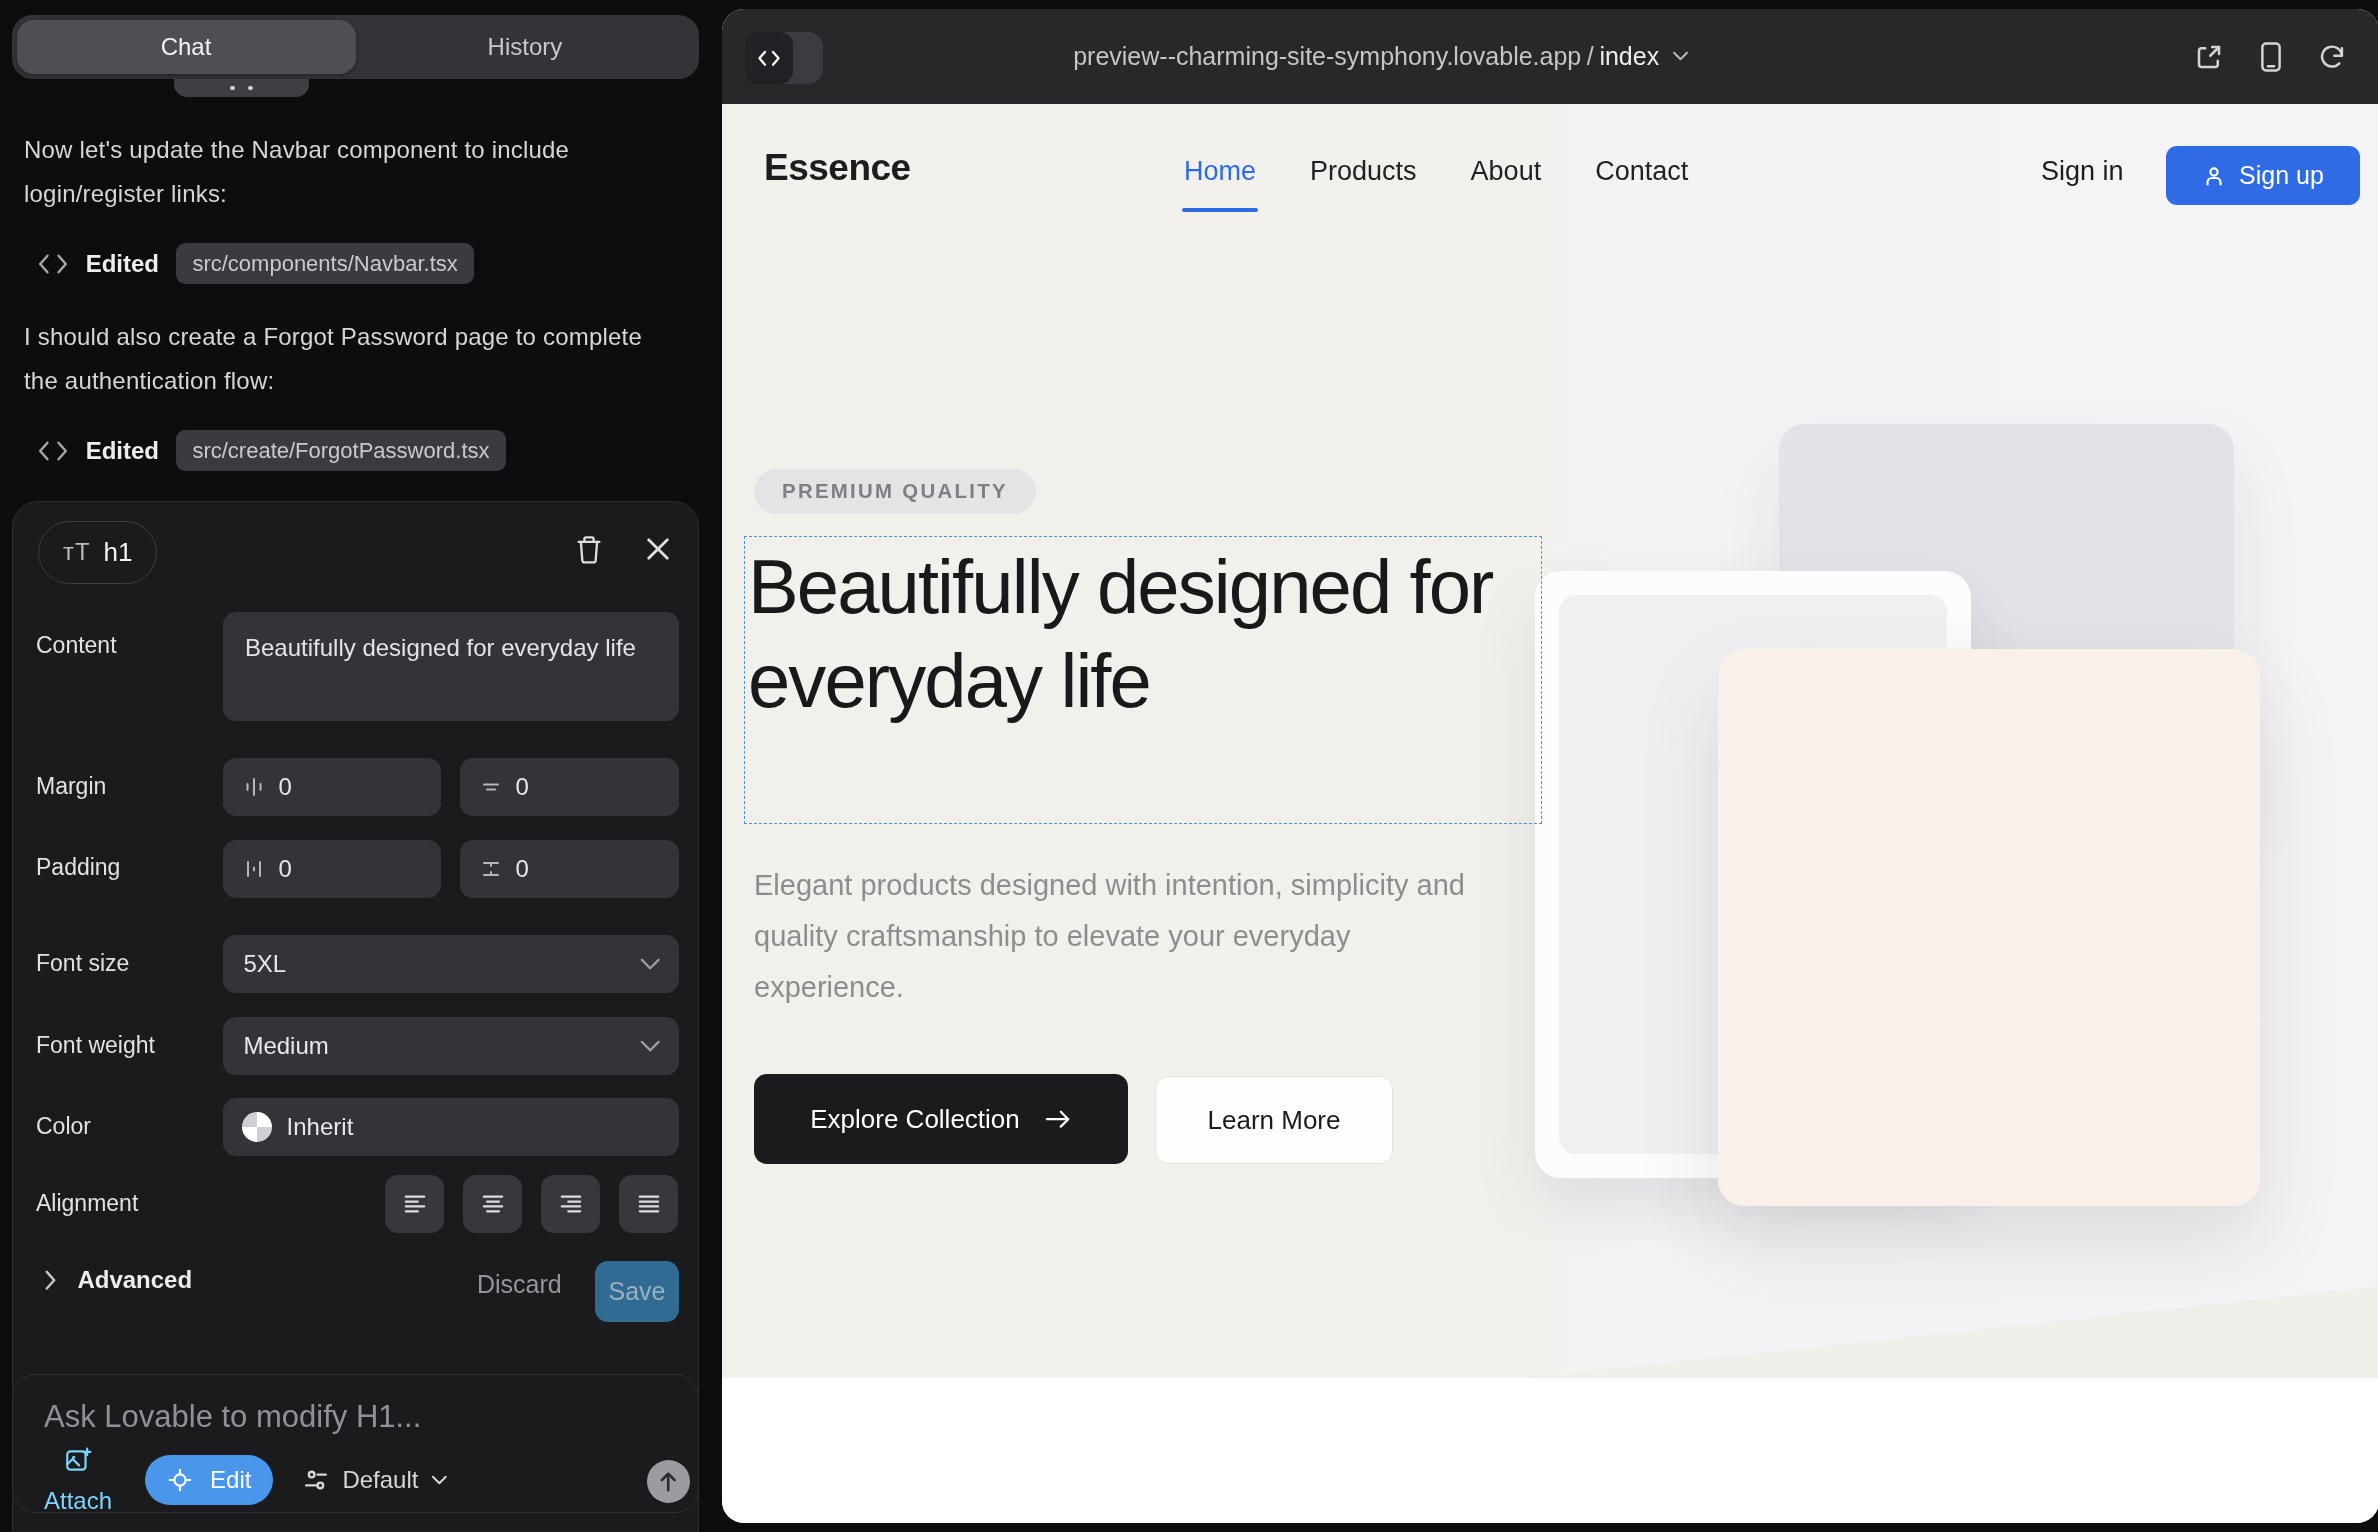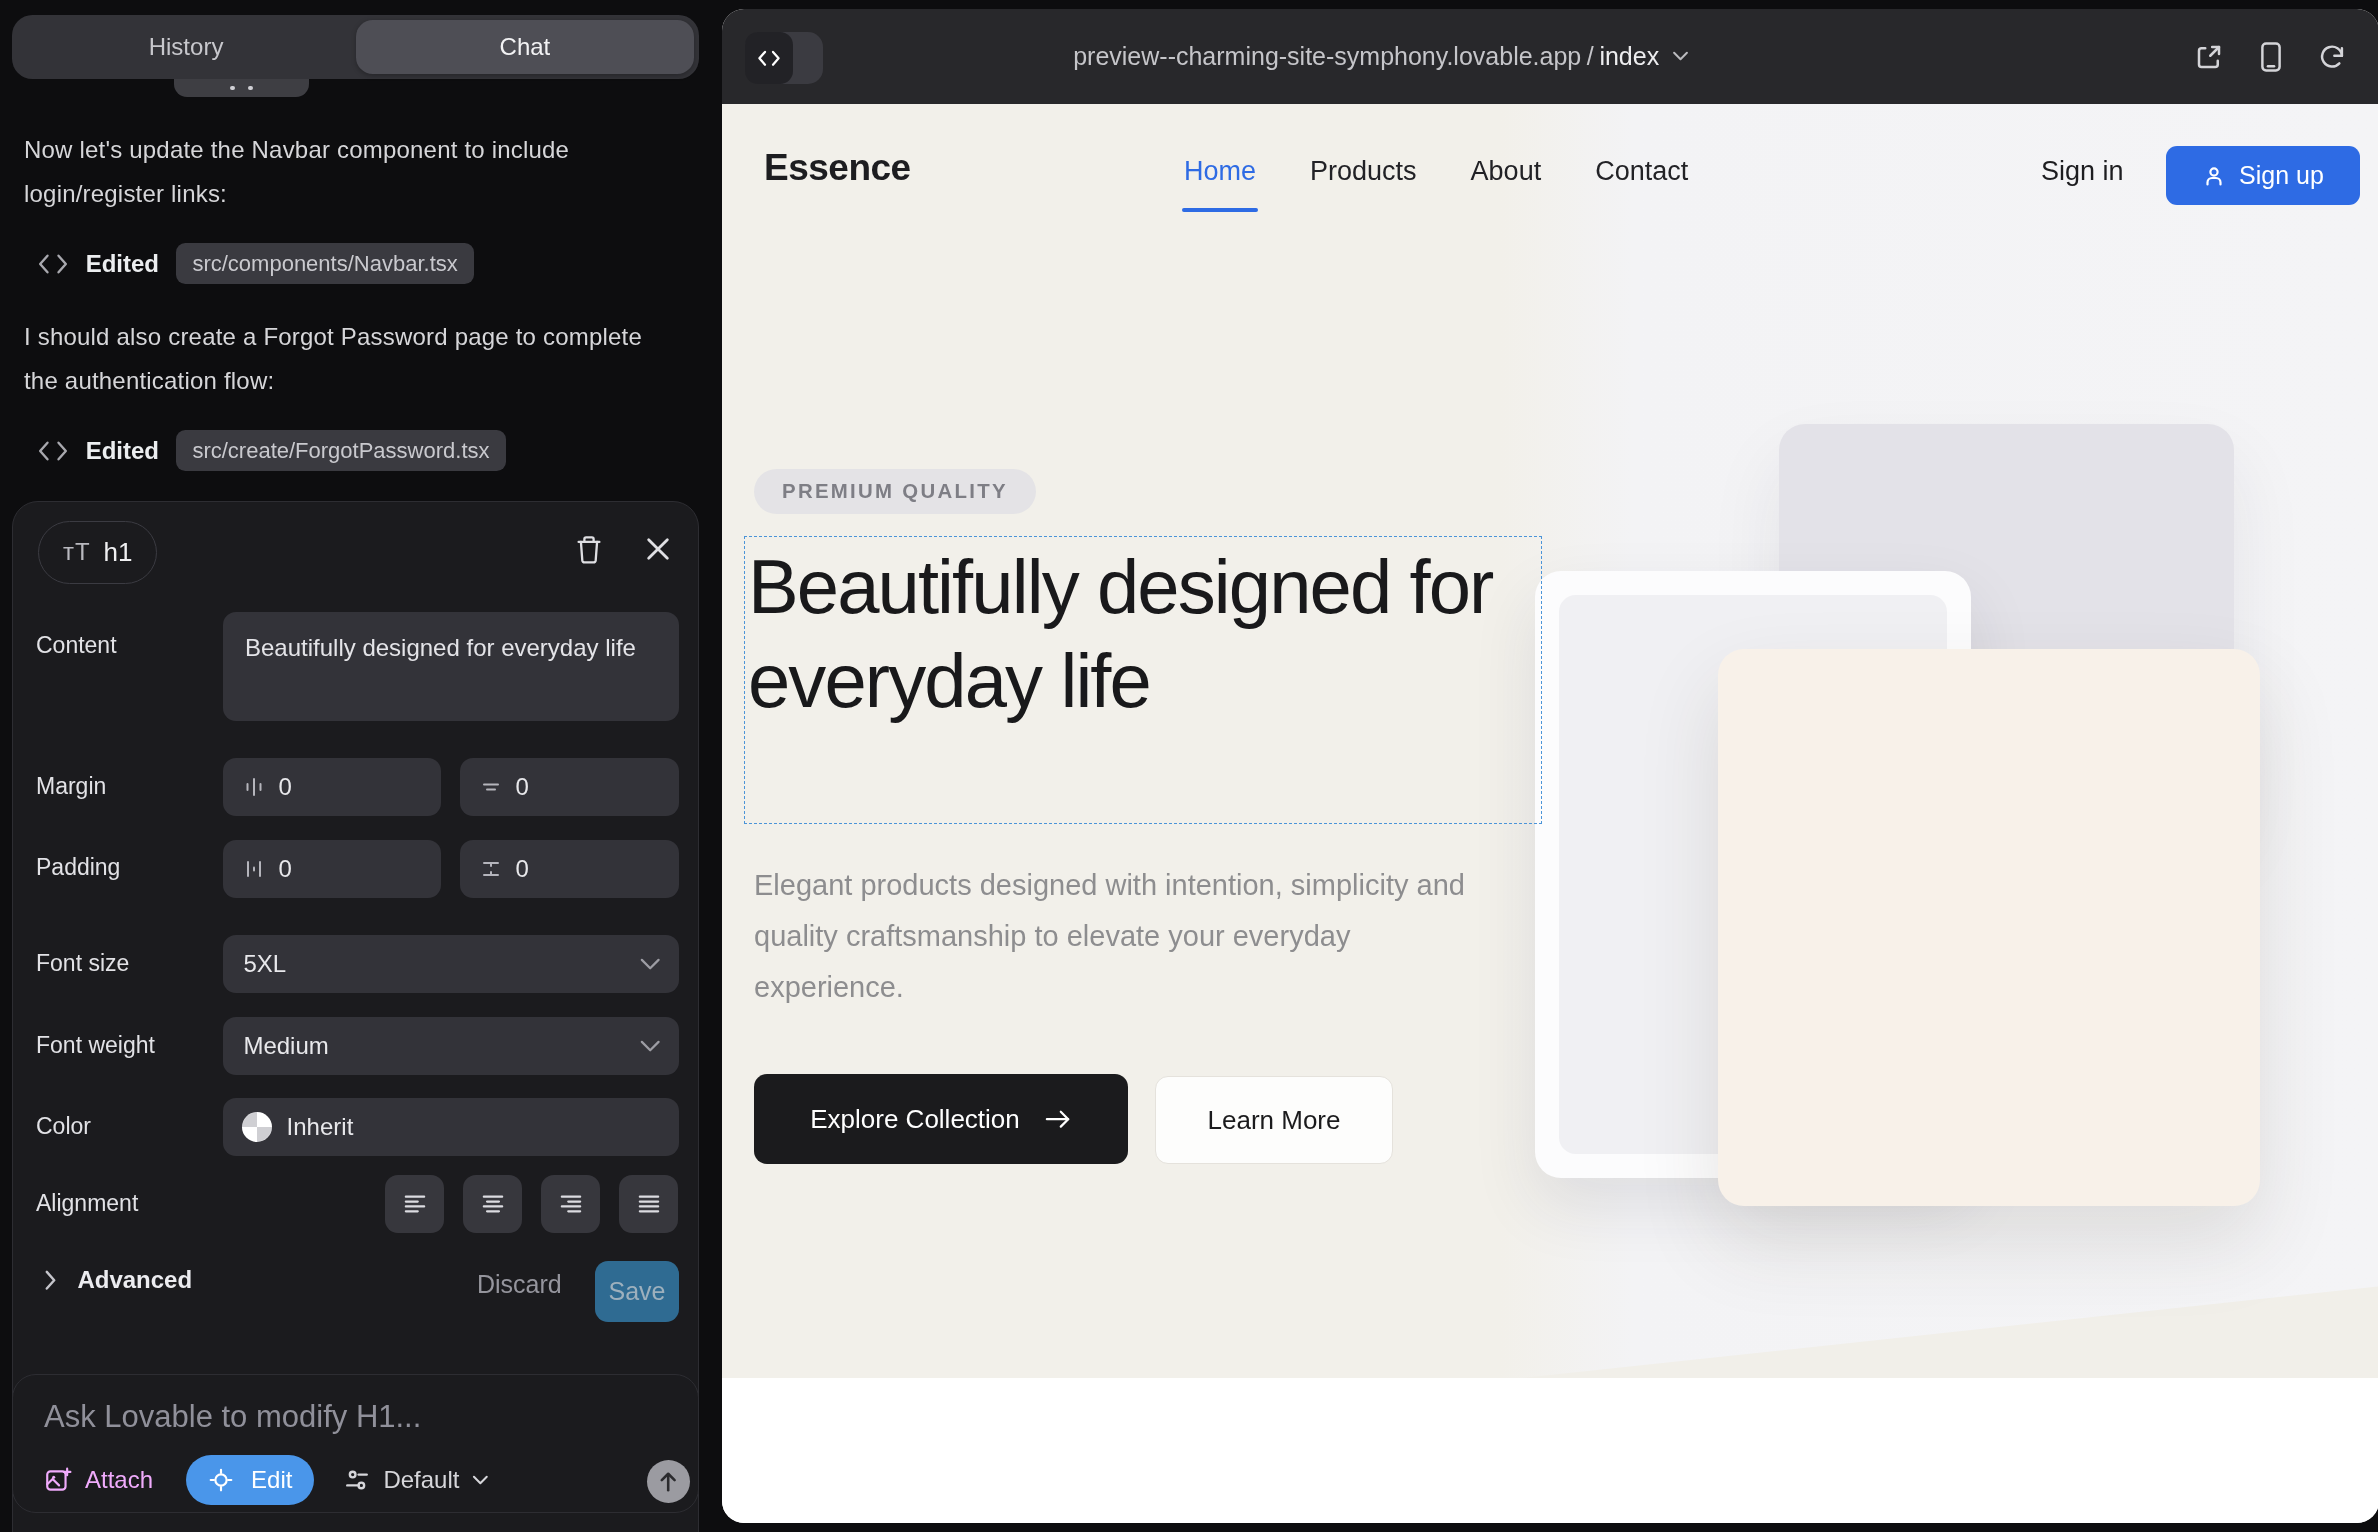--- a/index.html
+++ b/index.html
@@ -82,21 +82,21 @@
   .savebtn { position:absolute; left:582px; top:759px; width:84px; height:61px;
     background:var(--save,#2f6b92); border-radius:13px; color:#9db0bd; font-size:25px;
     display:flex; align-items:center; justify-content:center; cursor:pointer; }
 
   
   .composer { position:absolute; left:12px; top:1374px; width:687px; height:139px;
     background:#1b1b1e; border:0.9px solid #2d2d32; border-radius:24px; }
   .placeholder { position:absolute; left:31px; top:24px; font-size:31px; color:#90909a; }
   .comp-row { position:absolute; left:31px; top:80px; height:50px;
     display:flex; align-items:center; }
-  .attach { display:flex; align-items:center; gap:13px; color:#f0abfc; font-size:24px; cursor:pointer; }
+  .attach { display:flex; align-items:center; gap:13px; color:#7dd3fc; font-size:24px; cursor:pointer;flex-direction:column; }
   .editpill { margin-left:33px; height:50px; border-radius:927px; background:var(--edit,#4a96ea);
     color:#fff; font-size:24px; display:flex; align-items:center; gap:17px;
     padding:0 22px; cursor:pointer; }
   .defaultsel { margin-left:30px; display:flex; align-items:center; gap:13px;
     color:#d6d6da; font-size:24px; cursor:pointer; }
   .sendbtn { position:absolute; left:634px; top:85px; width:43px; height:43px;
     border-radius:50%; background:#9b9ba1; display:flex; align-items:center;
     justify-content:center; color:#2b2b2e; cursor:pointer; }
 
   
@@ -160,22 +160,22 @@
     background:#fdfdfc; border:1.9px solid #e5e2dc; border-radius:13px; color:#1b1b1d;
     font-size:26px; display:flex; align-items:center; justify-content:center; cursor:pointer; }
   .below { height:145px; background:#fff; }
 </style>
 </head>
 <body>
 
 <aside class="left">
 
   <div class="tabbar">
+    <div class="tab active">Chat</div>
     <div class="tab">History</div>
-    <div class="tab active">Chat</div>
   </div>
 
   <div class="peek-pill">
       <i></i>
       <i></i>
     </div>
 
   <div class="msg m1">Now let's update the Navbar component to include login/register links:</div>
 
   <div class="edited-row r1">

